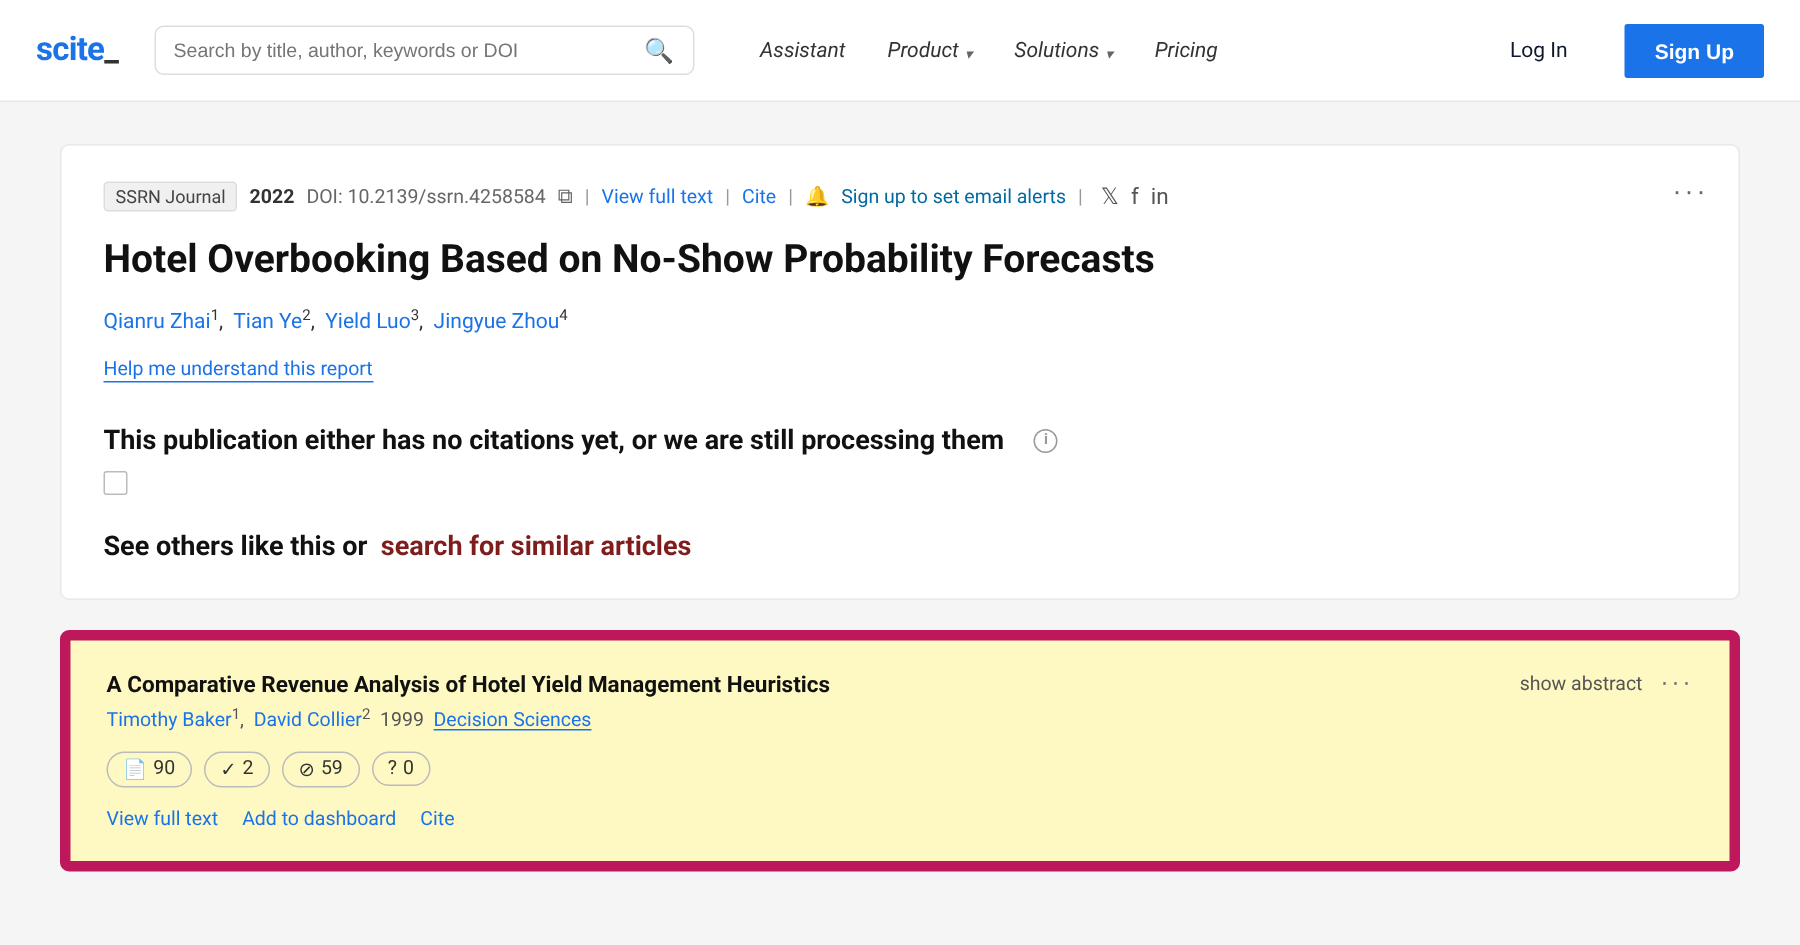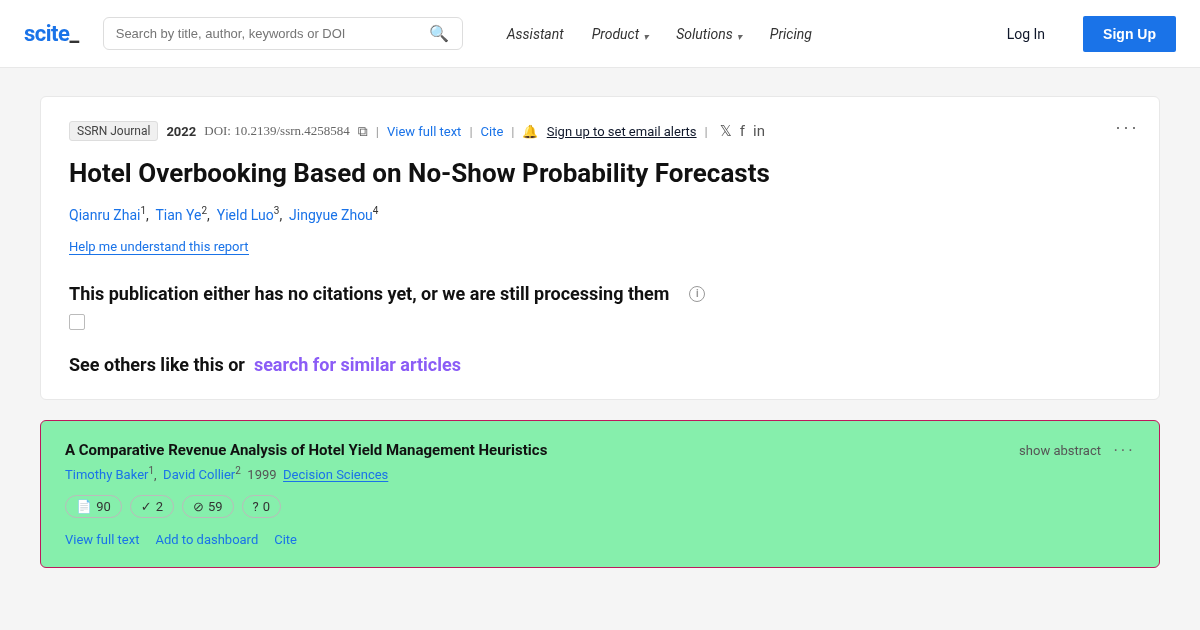--- a/index.html
+++ b/index.html
@@ -107,26 +107,26 @@
     }
     .journal-badge {
       background: #f0f0f0;
       border: 1px solid #ddd;
       border-radius: 3px;
       padding: 2px 7px;
       font-size: 12px;
       color: #444;
     }
     .year-bold { font-weight: 700; color: #333; }
-    .doi { color: #666; font-family: Liberation Serif, serif; }
+    .doi { color: #666; }
     .copy-icon { color: #666; font-size: 14px; cursor: pointer; }
     .meta-link { color: #1a73e8; cursor: pointer; text-decoration: none; }
     .meta-sep { color: #999; }
     .bell-icon { color: #666; font-size: 13px; }
-    .alert-text { color: #0f172a; text-decoration: underline; }
+    .alert-text { color: #0369a1; }
     .social-icons { display: flex; gap: 8px; align-items: center; margin-left: 4px; }
     .social-icon { color: #555; font-size: 15px; cursor: pointer; }
     .more-btn {
       position: absolute;
       right: 20px;
       top: 20px;
       background: none;
       border: none;
       cursor: pointer;
       font-size: 18px;
@@ -200,26 +200,26 @@
       background: #fff;
       cursor: pointer;
     }
 
     .see-others {
       font-size: 18px;
       font-weight: 700;
       color: #111;
       margin-bottom: 0;
     }
-    .see-others a { color: #8b5cf6; text-decoration: none; cursor: pointer; }
+    .see-others a { color: #7f1d1d; text-decoration: none; cursor: pointer; }
 
     
     .related-section {
-      background: #86efac;
-      border: 1px solid #be185d;
+      background: #fef9c3;
+      border: 7px solid #be185d;
       border-radius: 6px;
       padding: 20px 24px;
       margin-top: 20px;
     }
     .related-item {
       position: relative;
     }
     .related-header {
       display: flex;
       justify-content: space-between;

